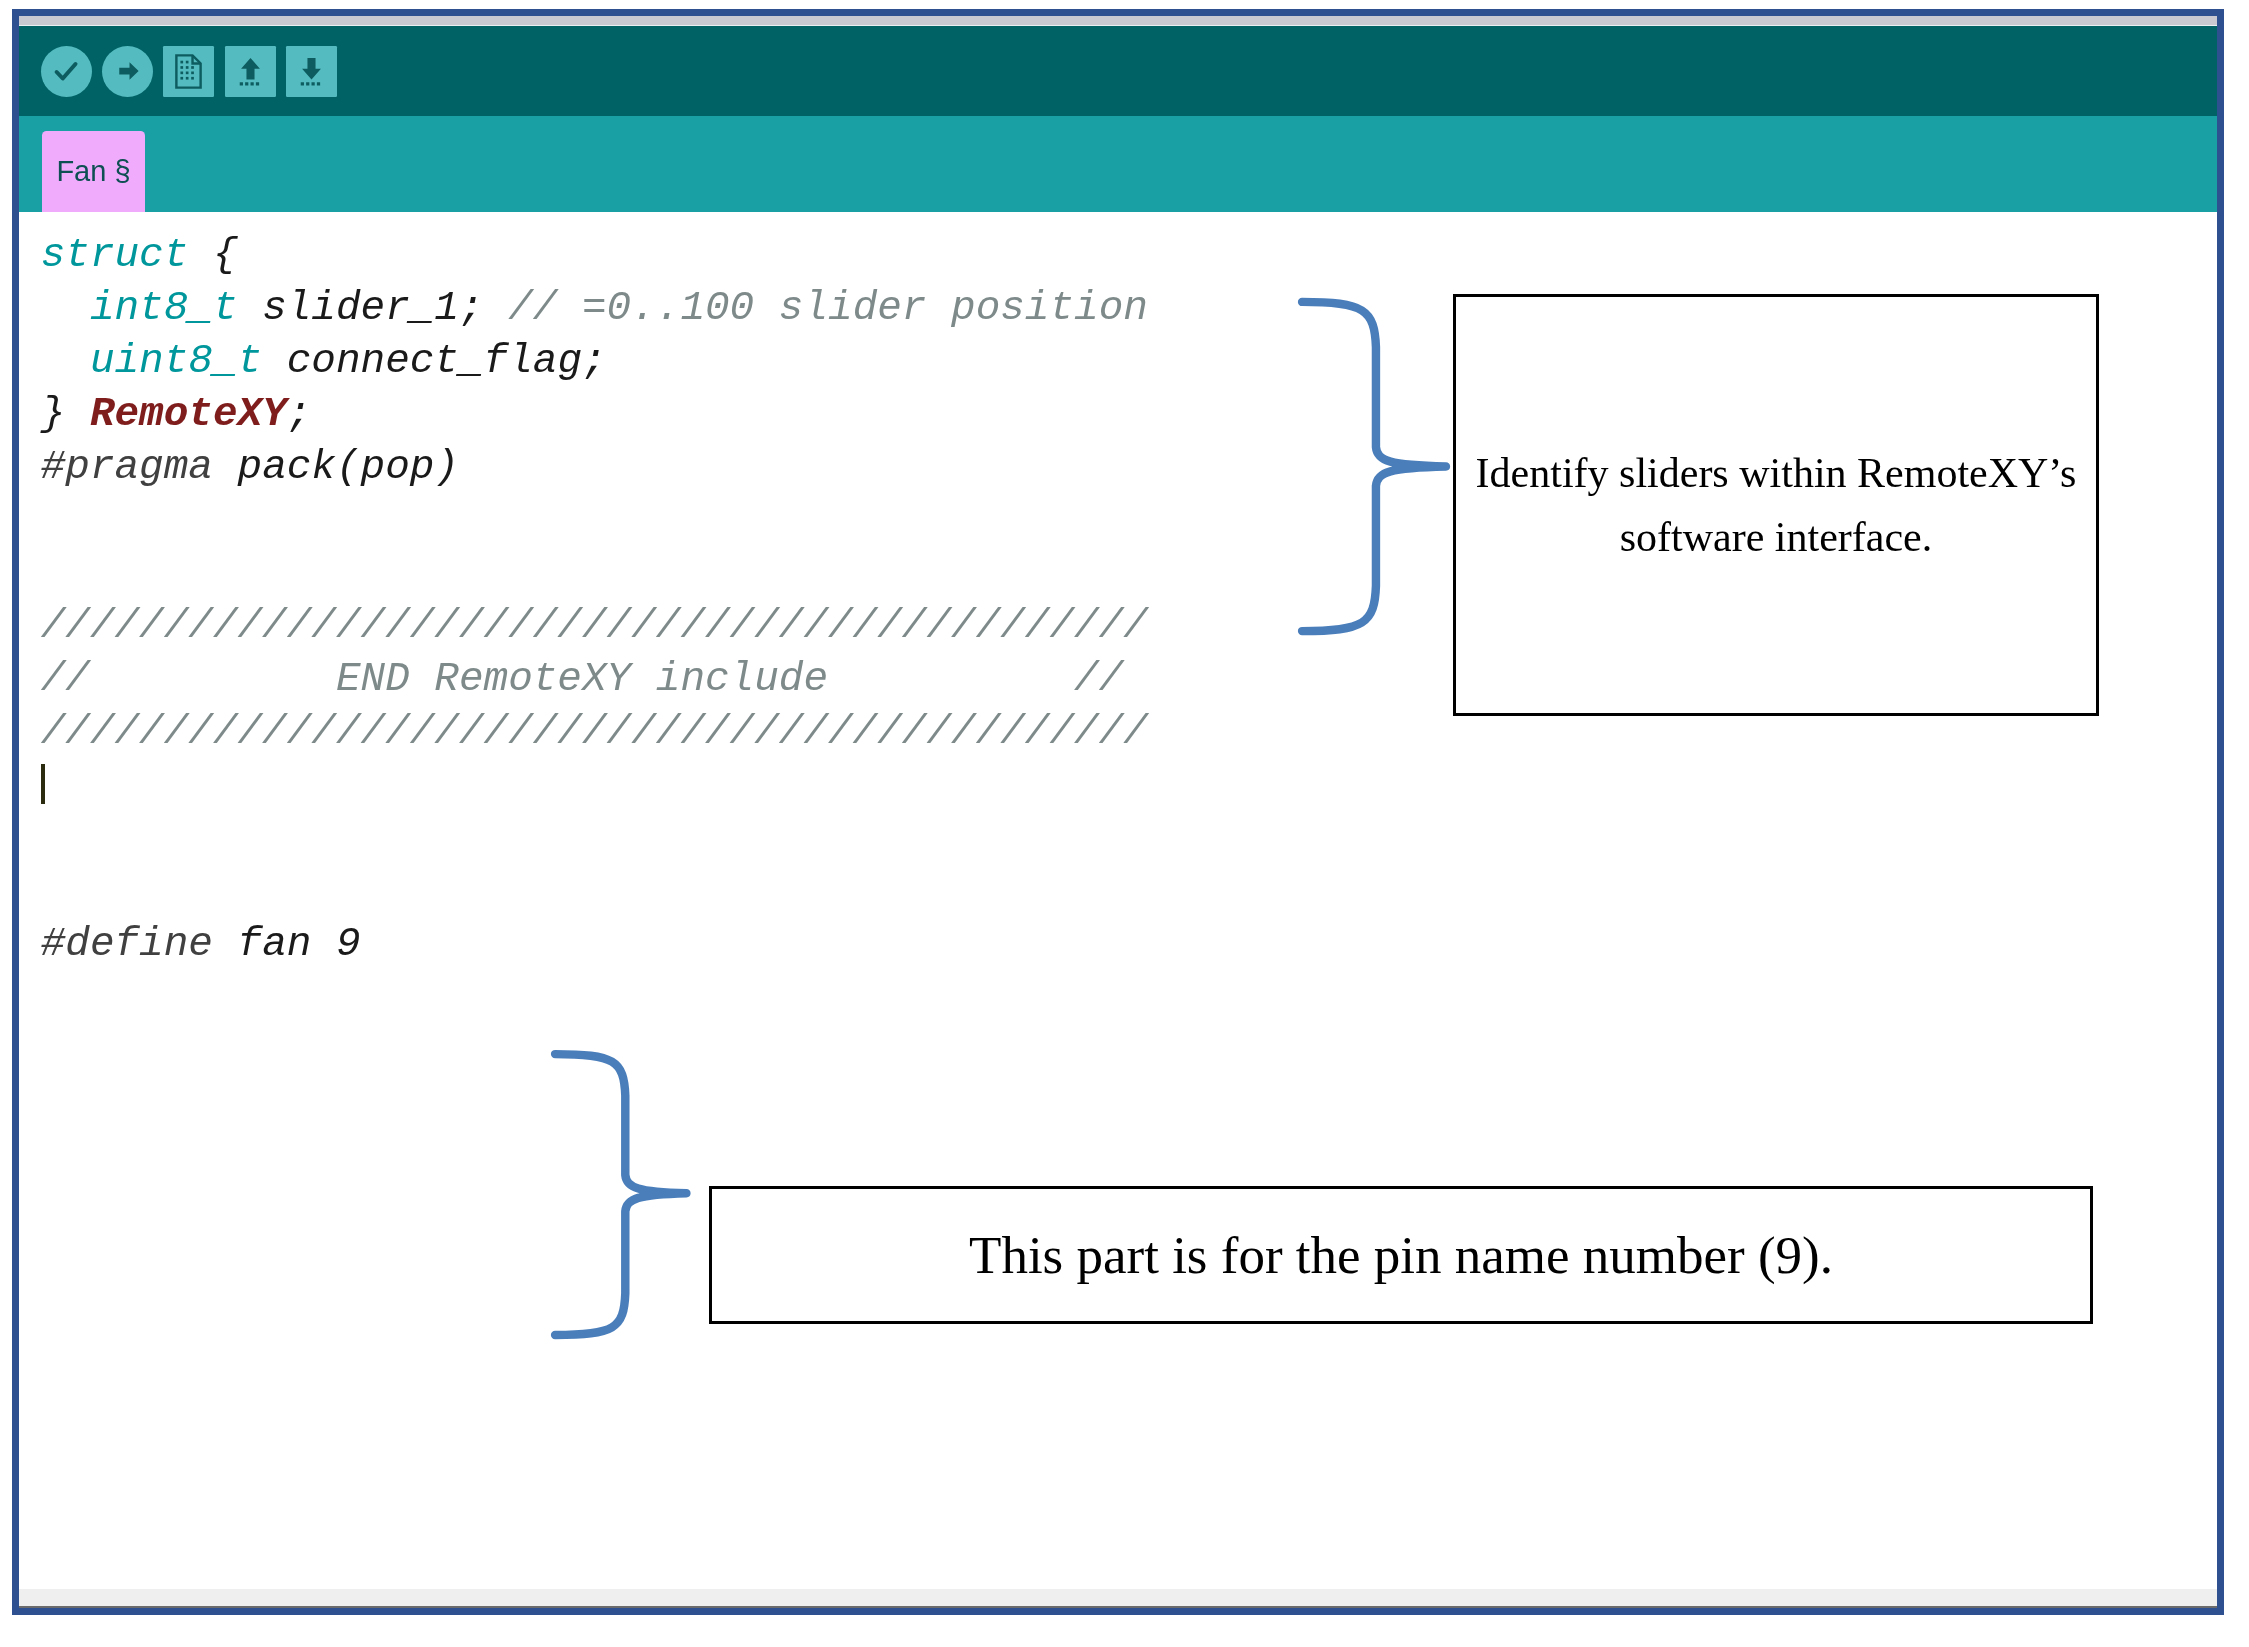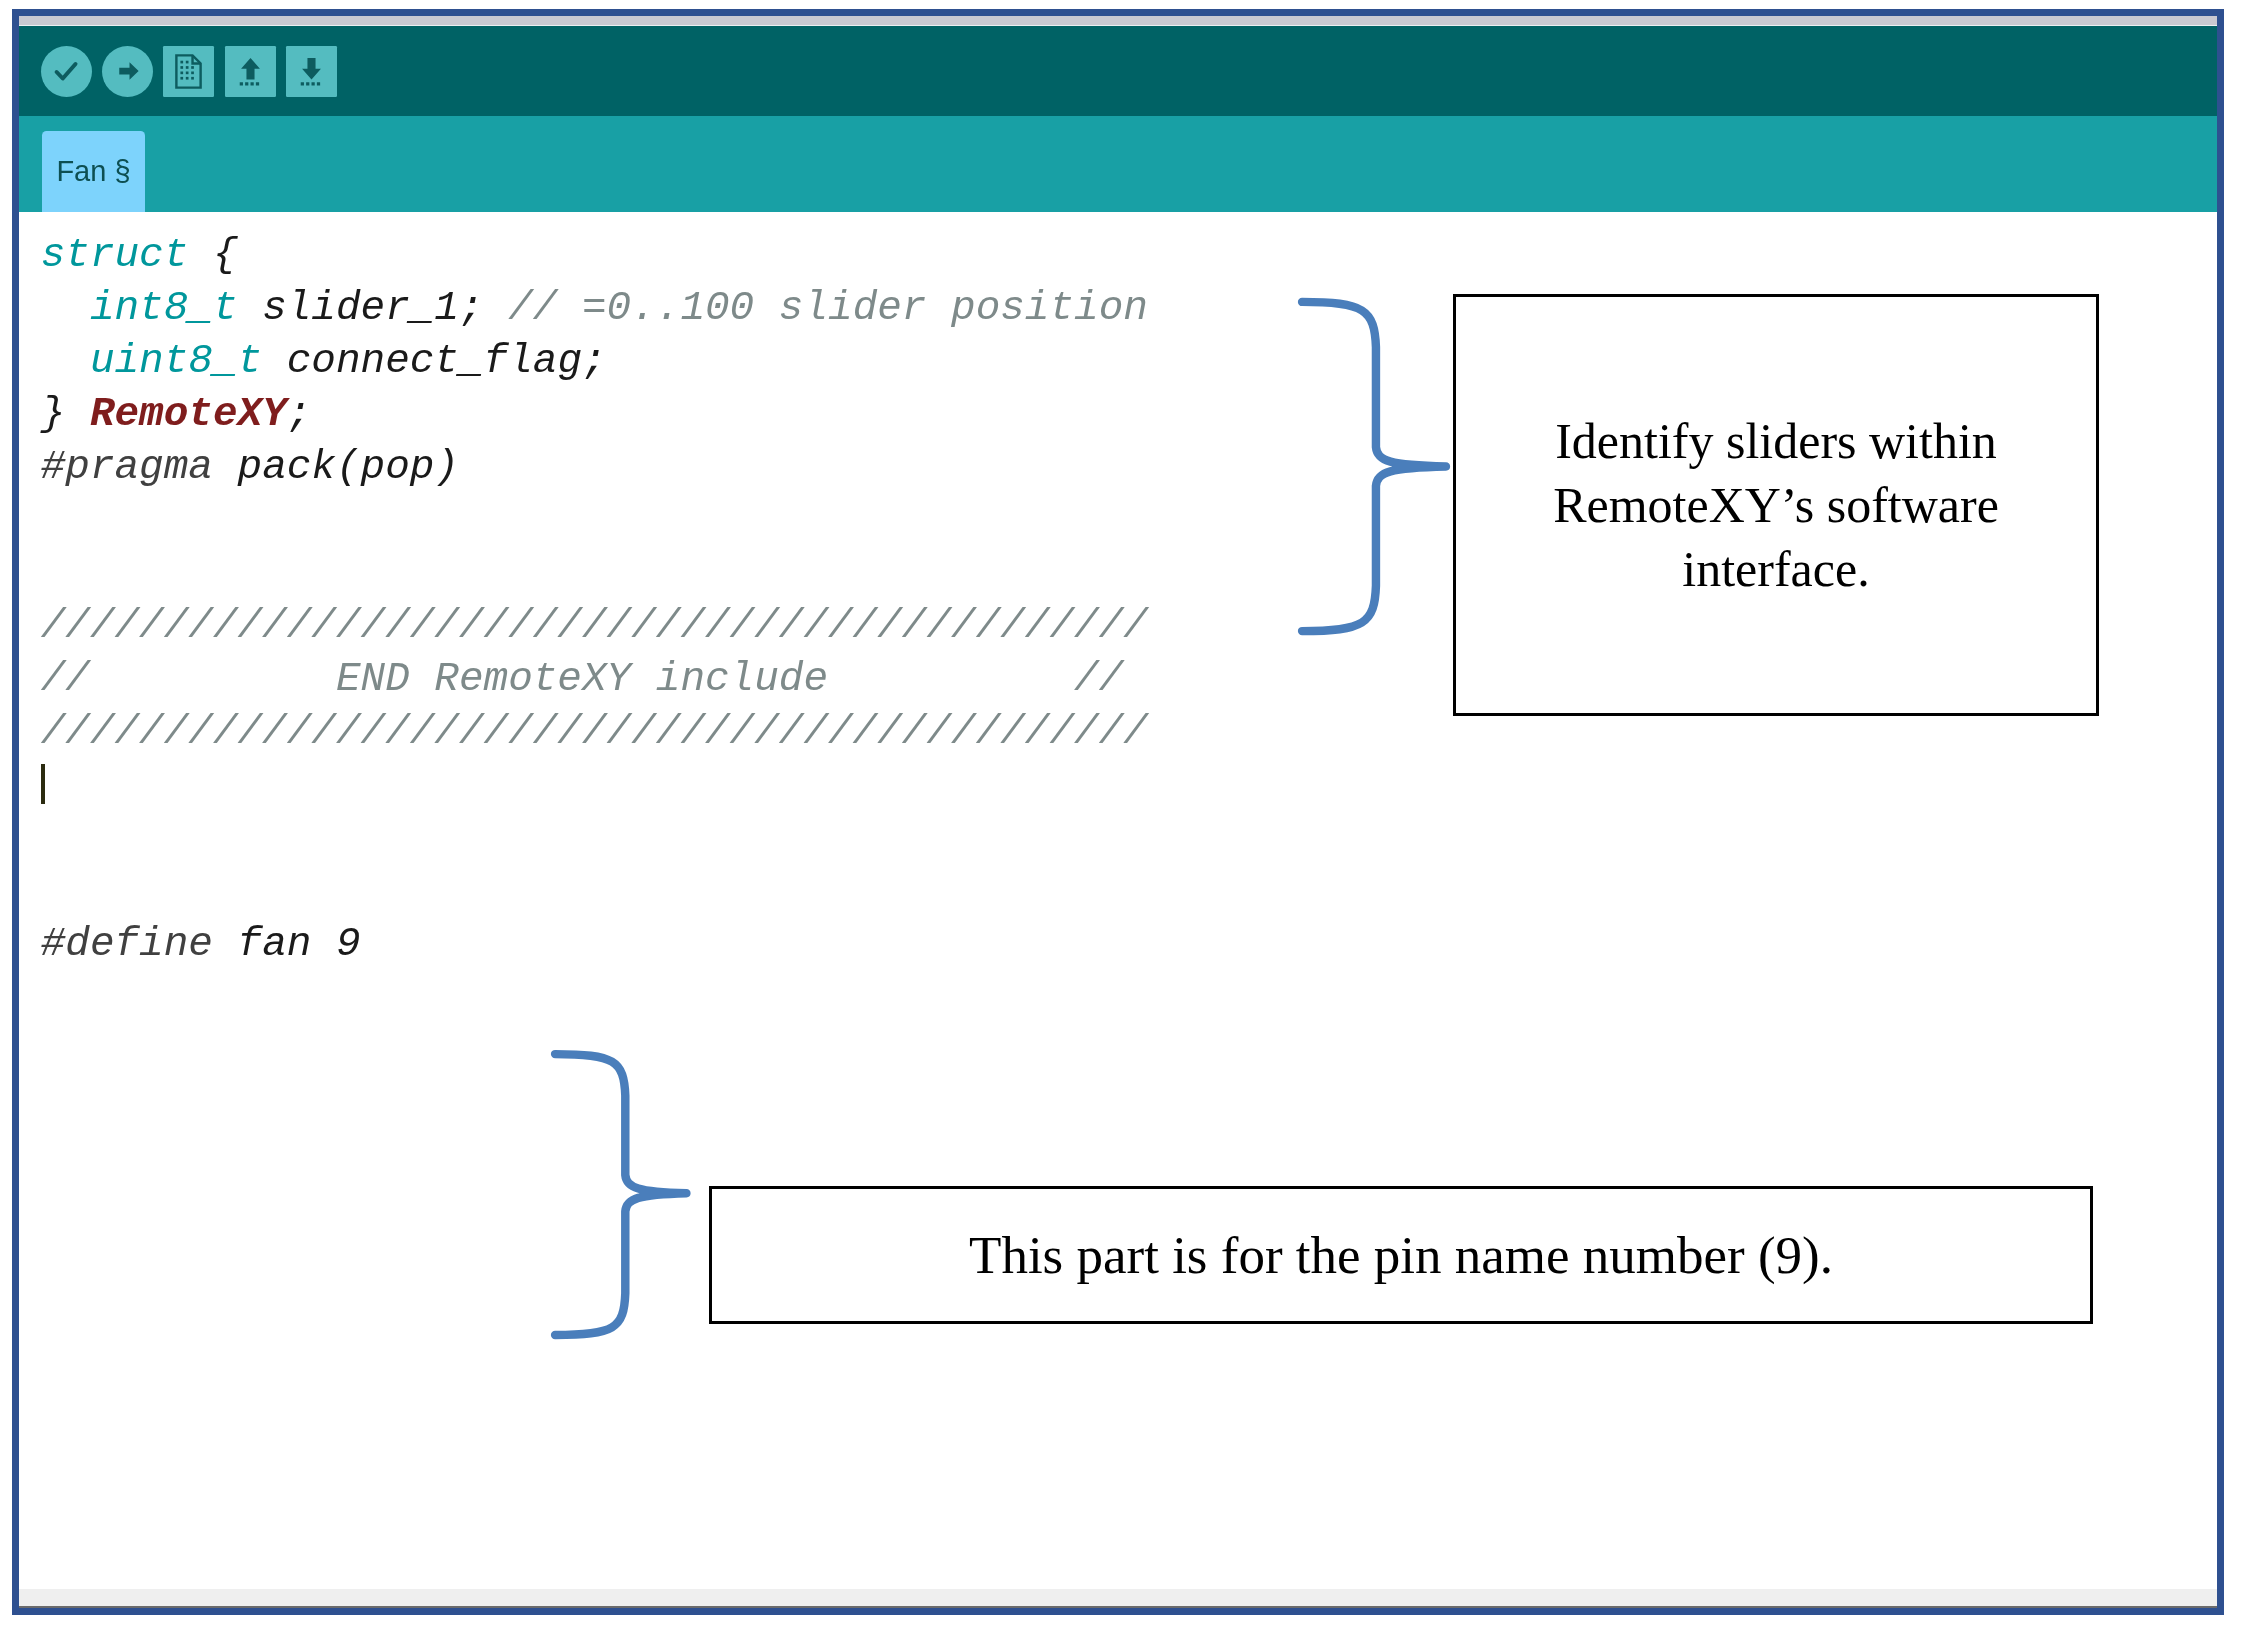--- a/index.html
+++ b/index.html
@@ -50,21 +50,21 @@
   
   .tabbar{
     flex:0 0 auto;
     height:96px;
     background:#18a0a5;
     display:flex;
     align-items:flex-end;
     padding-left:23.4px;
   }
   .tab{
-    background:#7dd3fc;
+    background:#f0abfc;
     height:81px;
     min-width:99px;
     border-radius:4.5px 4.5px 0 0;
     display:flex;
     align-items:center;
     justify-content:center;
     padding:0 14.3px;
     box-sizing:border-box;
     cursor:pointer;
   }
@@ -140,21 +140,21 @@
     color:#000000;
     display:flex;
     align-items:center;
     justify-content:center;
     text-align:center;
     pointer-events:auto;
   }
   #callout-sliders{
     left:1453px; top:294px;
     width:646px; height:422px;
-    font-size:50px;
+    font-size:42px;
     line-height:64px;
     padding:6.5px 18px;
   }
   #callout-pin{
     left:709px; top:1142px;
     width:1384px; height:138px;
     font-size:53px;
     padding:0 13px;
     margin-top:44px;
   }

